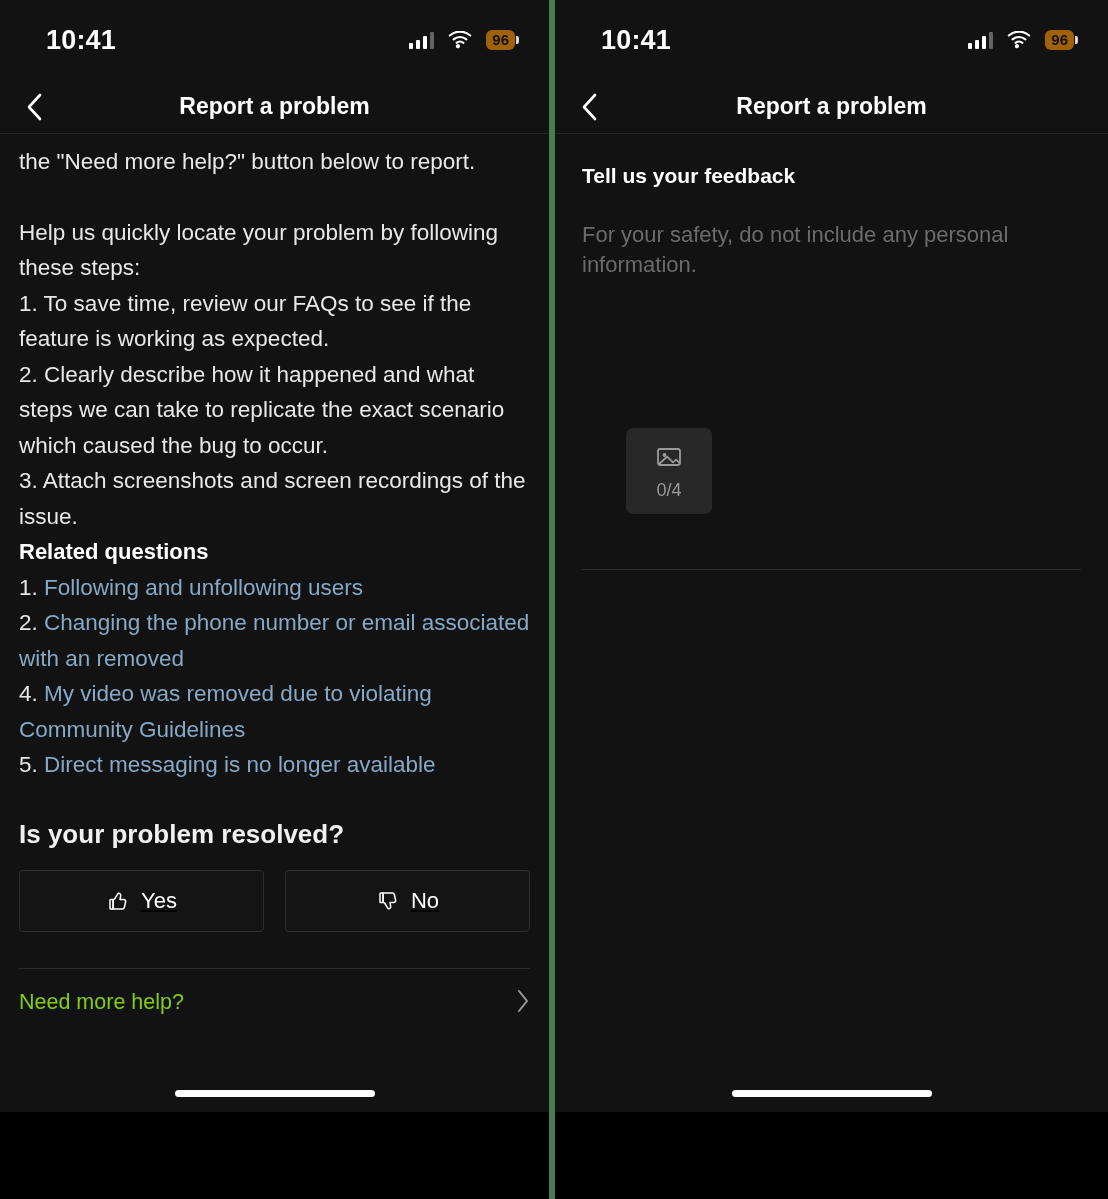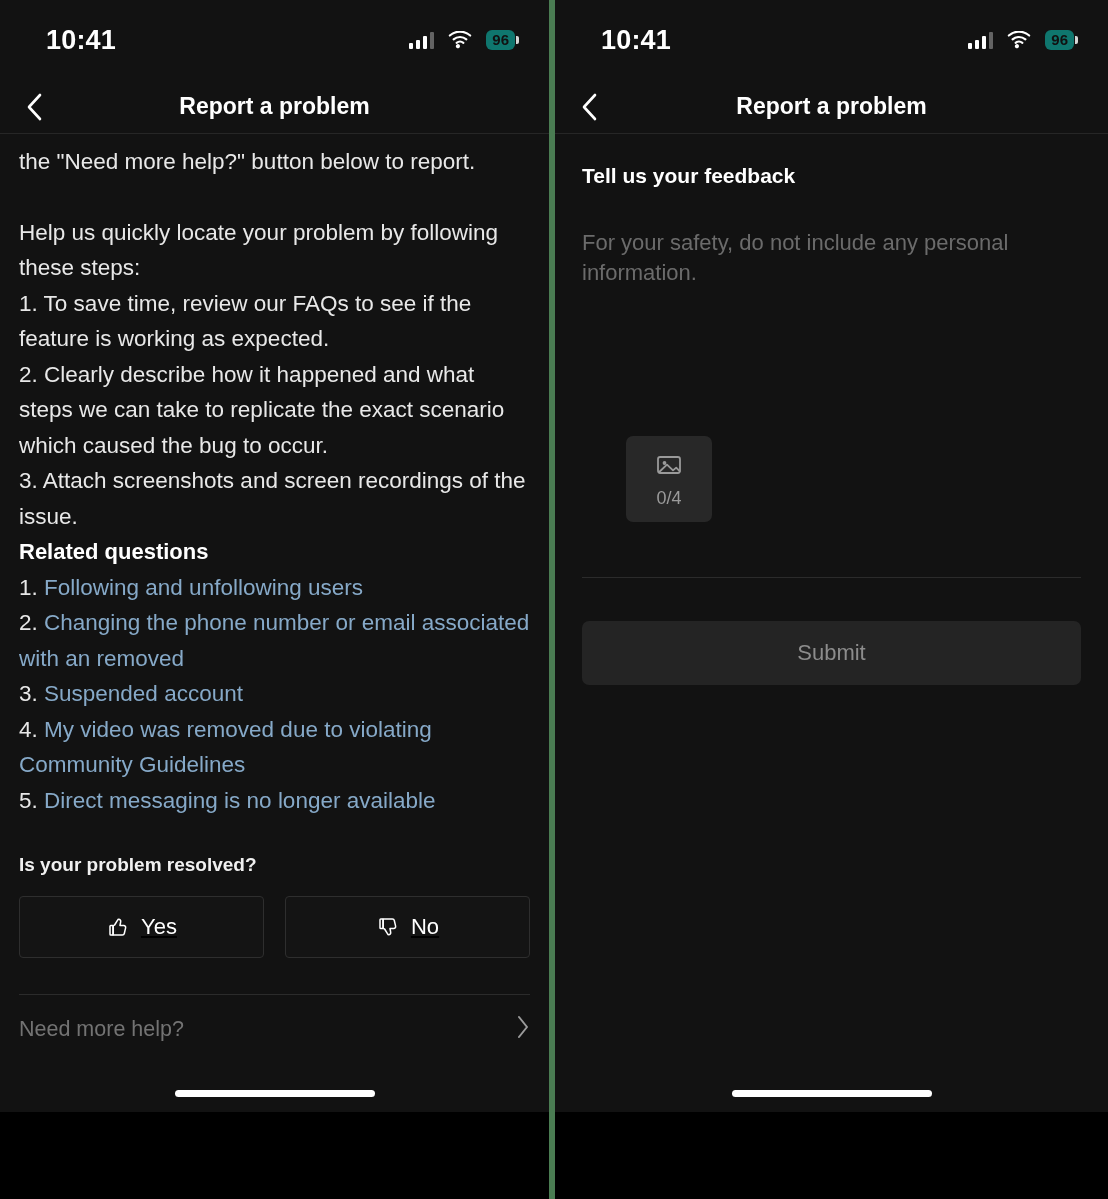--- a/index.html
+++ b/index.html
@@ -28,21 +28,21 @@
   .clock { font-size:27px; font-weight:600; color:#fff; letter-spacing:0.2px; }
   .status-icons { display:flex; align-items:center; gap:14px; }
   .cellular { display:flex; align-items:flex-end; gap:3px; height:18px; }
   .cellular i { width:4px; background:#fff; border-radius:1px; display:block; }
   .cellular i:nth-child(1){ height:6px; }
   .cellular i:nth-child(2){ height:9px; }
   .cellular i:nth-child(3){ height:13px; }
   .cellular i:nth-child(4){ height:17px; background:#636363; }
   .wifi { width:24px; height:18px; position:relative; }
   .battery {
-    background:#0f766e; color:#111; font-size:15px; font-weight:700;
+    background:#a16207; color:#111; font-size:15px; font-weight:700;
     border-radius:6px; padding:2px 6px 2px 6px; line-height:1.05;
     position:relative;
   }
   .battery::after{
     content:""; position:absolute; right:-4px; top:50%; transform:translateY(-50%);
     width:3px; height:8px; background:#d8d8d8; border-radius:0 2px 2px 0;
   }
 
   
   .navbar {
@@ -72,51 +72,51 @@
   .para:last-child { margin-bottom:0; }
   .section-head {
     font-size:22px; font-weight:700; color:#ffffff;
     line-height:35.5px;
   }
   .q-list { font-size:22.5px; line-height:35.5px; color:#e8e8e8; }
   .q-line { }
   .q-link { color:#86a9c8; }
 
   .resolved-q {
-    font-size:19px; font-weight:600; color:#f0f0f0;
+    font-size:26px; font-weight:600; color:#f0f0f0;
     margin-top:36px; margin-bottom:20px;
   }
   .yn-row { display:flex; gap:21px; }
   .yn-btn {
     flex:1; height:62px; border:1px solid #2e2e2e; border-radius:4px;
     background:#141414;
     display:flex; align-items:center; justify-content:center; gap:11px;
     cursor:pointer;
     text-decoration:underline;
   }
   .yn-label { font-size:22px; color:#fff; }
 
   .hr {
     height:1px; background:#2b2b2b; margin:36px 0 0 0;
   }
   .need-help-row {
     display:flex; align-items:center; justify-content:space-between;
     height:68px; cursor:pointer;
   }
-  .need-help-label { font-size:21.5px; color:#737373; }
+  .need-help-label { font-size:21.5px; color:#84cc16; }
 
   
   .rcontent { flex:1; padding:0 27px; position:relative; }
   .feedback-title {
     font-size:21px; font-weight:700; color:#fff;
     margin-top:30px;
   }
   .feedback-placeholder {
     font-size:22px; line-height:30px; color:#6b6b6b;
-    margin-top:40px; max-width:450px;
+    margin-top:32px; max-width:450px;
   }
   .upload-row { display:flex; gap:20px; margin-top:148px; }
   .upload-box {
     width:86px; height:86px; border-radius:7px; background:#282828;
     display:flex; flex-direction:column; align-items:center; justify-content:center;
     gap:7px; cursor:pointer;margin-left:44px;
   }
   .upload-count { font-size:18px; color:#9a9a9a; }
   .rhr { height:1px; background:#2b2b2b; margin-top:55px; }
   .submit-btn {
@@ -179,21 +179,20 @@
           <div>2. Clearly describe how it happened and what steps we can take to replicate the exact scenario which caused the bug to occur.</div>
           <div>3. Attach screenshots and screen recordings of the issue.</div>
         </div>
       </div>
 
       <div>
         <div class="section-head">Related questions</div>
         <div class="q-list">
           <div class="q-line"><span>1.</span> <span class="q-link">Following and unfollowing users</span></div>
           <div class="q-line"><span>2.</span> <span class="q-link">Changing the phone number or email associated with an removed</span></div>
-          <div class="q-line"><span>3.</span> <span class="q-link">Suspended account</span></div>
           <div class="q-line"><span>4.</span> <span class="q-link">My video was removed due to violating Community Guidelines</span></div>
           <div class="q-line"><span>5.</span> <span class="q-link">Direct messaging is no longer available</span></div>
         </div>
       </div>
 
       <div class="resolved-q">Is your problem resolved?</div>
 
       <div class="yn-row">
         <div class="yn-btn">
           <svg width="24" height="24" viewBox="0 0 24 24">
@@ -270,21 +269,18 @@
             <rect x="5" y="8" width="22" height="16" rx="2.2" stroke="#9a9a9a" stroke-width="1.8" fill="none"></rect>
             <circle cx="11.5" cy="14" r="1.9" fill="#9a9a9a"></circle>
             <path d="M6.2 23 L14 15.6 L20 21.4 L23.2 18.6 L26.6 22.2" stroke="#9a9a9a" stroke-width="1.8" fill="none" stroke-linecap="round" stroke-linejoin="round"></path>
           </svg>
           <span class="upload-count">0/4</span>
         </div>
       </div>
 
       <div class="rhr"></div>
 
-      <div class="submit-btn">
-        <span class="submit-label">Submit</span>
-      </div>
     </div>
 
     <div class="home-indicator"></div>
   </div>
 
 </div>
 
 </body></html>

